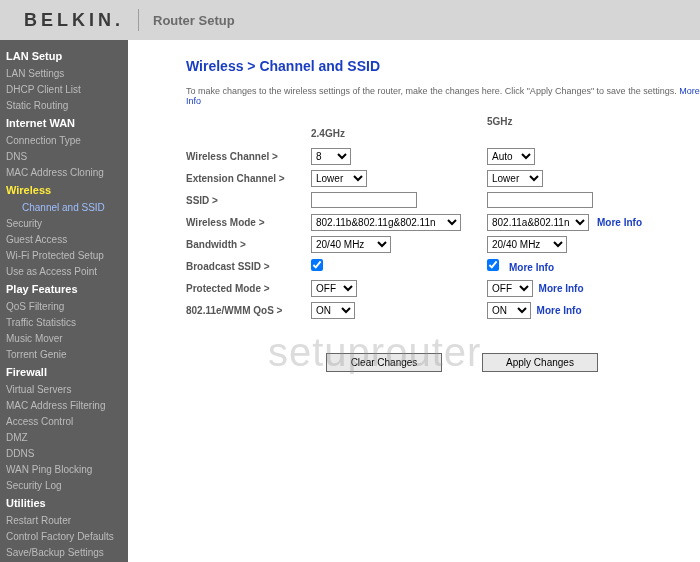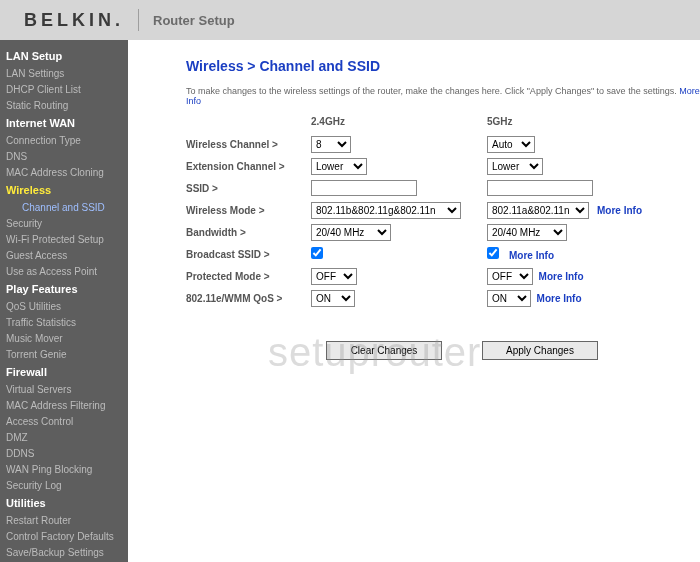--- a/index.html
+++ b/index.html
@@ -20,21 +20,21 @@
   .side-sub { color: #7fa7ff; padding-left: 22px; }
   .side-head.wireless { color: #ffeb3b; }
 
   .main { flex: 1; background: #fff; position: relative; padding: 18px 0 0 58px; }
   .page-title { color: #1a3ec2; font-size: 14px; font-weight: bold; }
   .desc { font-size: 9px; color: #666; margin-top: 12px; }
   .desc a { color: #1a3ec2; text-decoration: none; }
 
   .cols { display: flex; margin-top: 10px; font-size: 10px; color: #555; font-weight: bold; }
   .labcol { width: 125px; }
-  .vcol { width: 176px; }
+  .vcol { width: 176px; margin-top: 12px; }
   .vcol2 { width: 130px; }
 
   .rows { margin-top: 6px; }
   .row { display: flex; align-items: center; height: 22px; font-size: 10px; color: #555; }
   .rlab { width: 125px; font-weight: bold; }
   .rval { width: 176px; }
   .rval2 { width: 110px; }
   .minfo { font-size: 10px; color: #1a3ec2; font-weight: bold; cursor: pointer; }
 
   select { font-size: 10px; height: 17px; border: 1px solid #888; background: #fff; }
@@ -61,25 +61,25 @@
       <div class="side-item">LAN Settings</div>
       <div class="side-item">DHCP Client List</div>
       <div class="side-item">Static Routing</div>
       <div class="side-head">Internet WAN</div>
       <div class="side-item">Connection Type</div>
       <div class="side-item">DNS</div>
       <div class="side-item">MAC Address Cloning</div>
       <div class="side-head wireless">Wireless</div>
       <div class="side-item side-sub active" style="color: rgb(159, 191, 255);">Channel and SSID</div>
       <div class="side-item">Security</div>
+      <div class="side-item">Guest Access</div>
       <div class="side-item">Wi-Fi Protected Setup</div>
-      <div class="side-item">Guest Access</div>
       <div class="side-item">Use as Access Point</div>
       <div class="side-head">Play Features</div>
-      <div class="side-item">QoS Utilities</div>
+      <div class="side-item">QoS Filtering</div>
       <div class="side-item">Traffic Statistics</div>
       <div class="side-item">Music Mover</div>
       <div class="side-item">Torrent Genie</div>
       <div class="side-head">Firewall</div>
       <div class="side-item">Virtual Servers</div>
       <div class="side-item">MAC Address Filtering</div>
       <div class="side-item">Access Control</div>
       <div class="side-item">DMZ</div>
       <div class="side-item">DDNS</div>
       <div class="side-item">WAN Ping Blocking</div>

